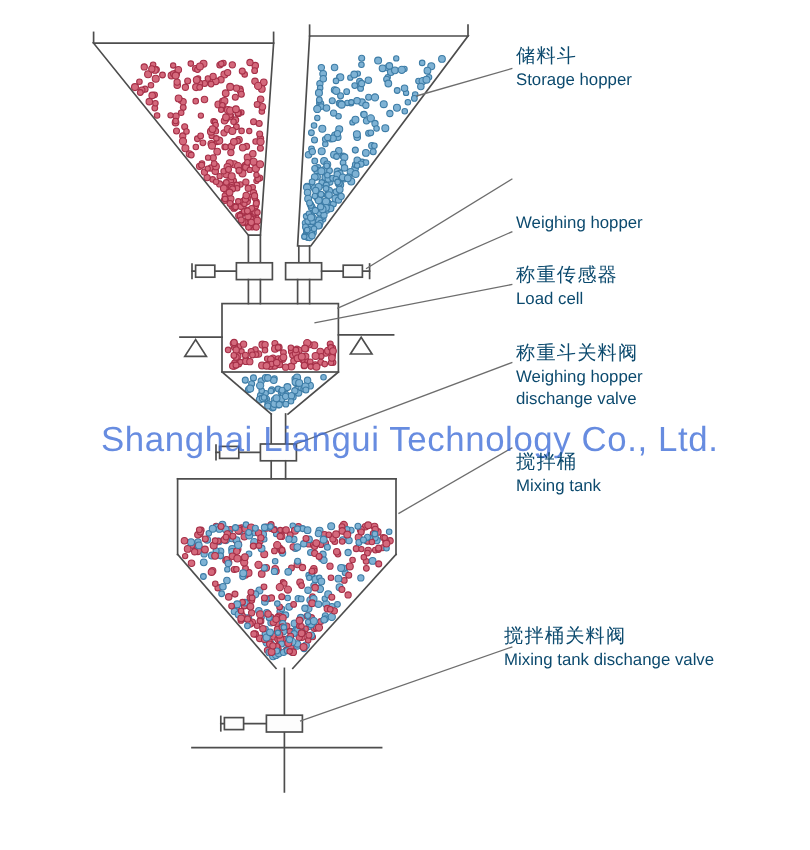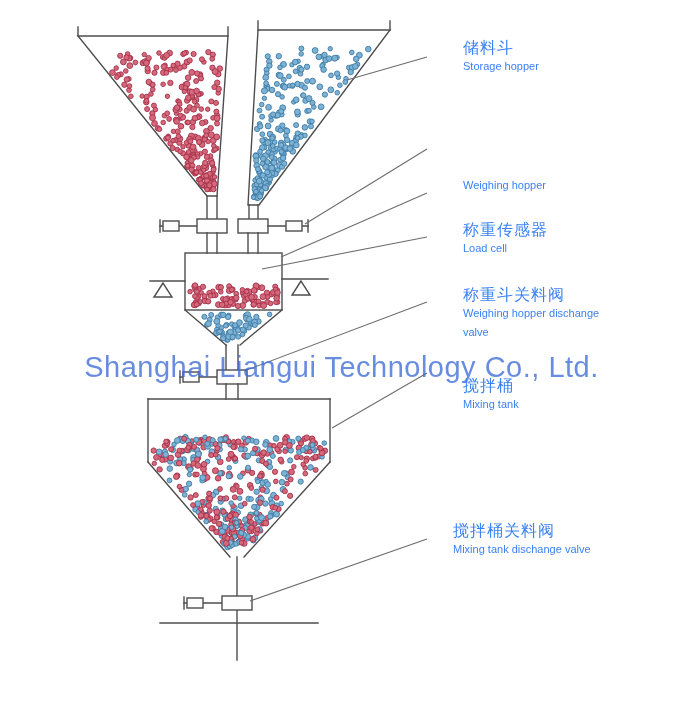--- a/index.html
+++ b/index.html
@@ -2,23 +2,23 @@
 <html style="--line: #4d4d4d;"><head>
 <meta charset="utf-8">
 <style>
   * { margin:0; padding:0; box-sizing:border-box; }
   html,body { width:675px; height:708px; background:#ffffff; font-family:"Liberation Sans", sans-serif; }
   .stage { position:relative; width:675px; height:708px; overflow:hidden; background:#fff; }
   .stage svg { position:absolute; left:0; top:0; }
   .ln { stroke: var(--line,#4d4d4d); stroke-width:1.4; fill:none; stroke-linecap:square; }
   .valve-body { fill:#fdfdfd; }
   .leader line { stroke:#6d6d6d; stroke-width:1.1; }
-  .label { position:absolute; color:#3b82f6; font-size:15px; line-height:19px; white-space:nowrap;margin-left:33px; }
+  .label { position:absolute; color:#0c4a6e; font-size:15px; line-height:19px; white-space:nowrap; }
   .label .zh { font-size:16px; letter-spacing:1px; }
-  .label .en { font-size:11px; }
+  .label .en { font-size:14px; }
   .label .en.wrap { white-space:normal; max-width:140px; }
   .watermark {
     position:absolute; left:4px; top:331px; width:675px; text-align:center;
     font-size:29px; letter-spacing:0.5px; color:#3d6cd8; opacity:0.78;
     white-space:nowrap; pointer-events:none;margin-top:20px;
   }
 </style>
 </head>
 <body>
 

